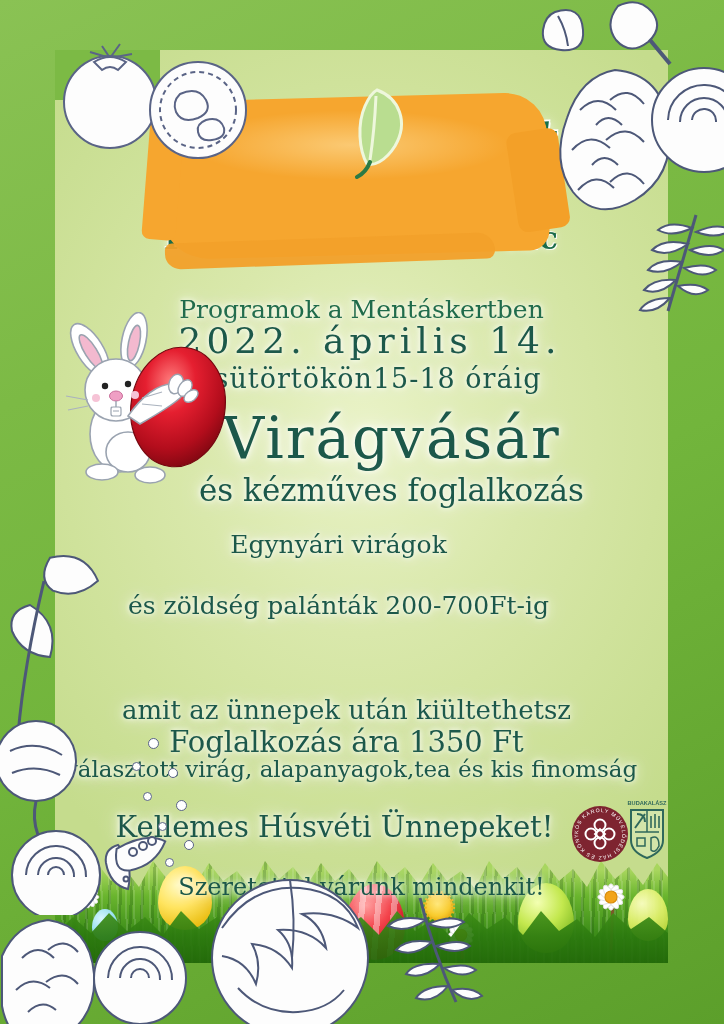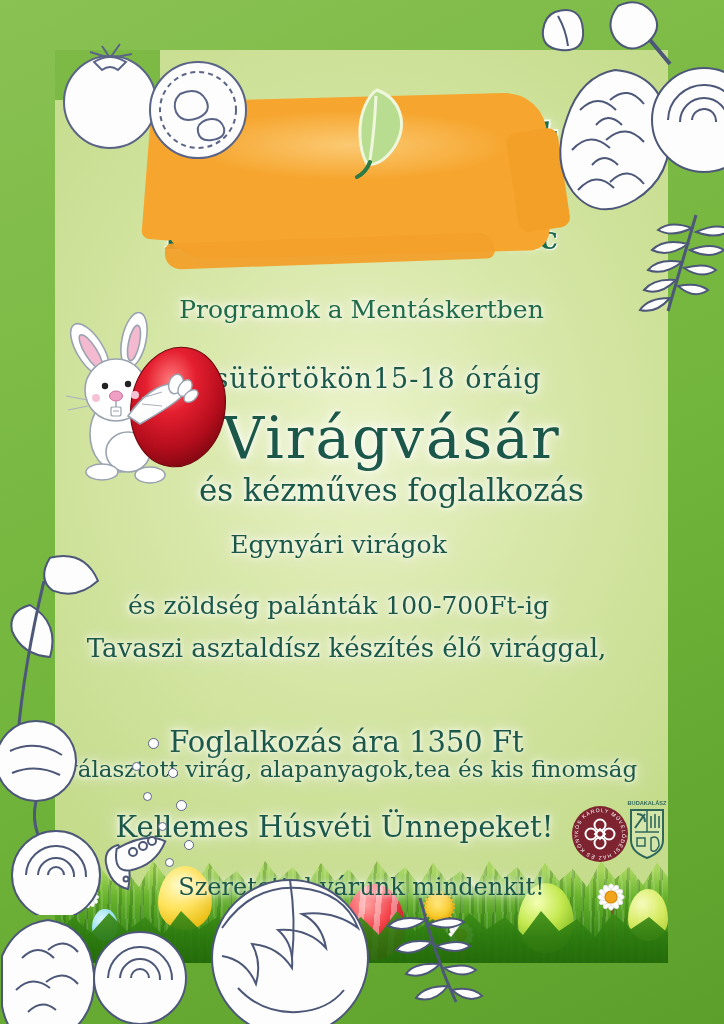--- a/index.html
+++ b/index.html
@@ -82,28 +82,29 @@
   <svg class="deco" style="left:325px;top:84px;z-index:3;" width="95" height="95" viewBox="0 0 95 95">
     <path d="M52,6 C74,14 84,38 70,62 C60,78 48,82 42,80 C34,66 32,40 40,22 C44,13 48,8 52,6 Z" fill="#b9dd90" stroke="#eef7dc" stroke-width="3"></path>
     <path d="M51,12 C50,34 48,56 45,76" stroke="#eef7dc" stroke-width="3" fill="none"></path>
     <path d="M45,78 C42,86 38,90 32,93" stroke="#2c7a45" stroke-width="4" fill="none" stroke-linecap="round"></path>
   </svg>
 
   <div class="txt brand">Mentáskert</div>
   <div class="txt brand-sub">Kalászi Termelői Piac</div>
   <div class="txt tagline">Programok a Mentáskertben</div>
 
+  <div class="txt date">2022. április 14.</div>
   <div class="txt time">csütörtökön15-18 óráig</div>
   <div class="txt title">Virágvásár</div>
   <div class="txt subtitle">és kézműves foglalkozás</div>
 
   <div class="txt offer1"><span>Egynyári virágok</span><br>
-    <span>és zöldség palánták 100-700Ft-ig</span></div>
-  <div class="txt offer2"><span>Tavaszi asztaldísz készítés élő virággal,</span><br>
-    </div>
+    <span>és zöldség palánták 200-700Ft-ig</span></div>
+  <div class="txt offer2"><br>
+    <span>amit az ünnepek után kiültethetsz</span></div>
   <div class="txt price1">Foglalkozás ára 1350 Ft</div>
   <div class="txt price2">(választott virág, alapanyagok,tea és kis finomság</div>
   <div class="txt greeting">Kellemes Húsvéti Ünnepeket!</div>
   <div class="txt closing">Szeretettel várunk mindenkit!</div>
 
   <svg class="bunny" viewBox="0 0 180 175">
     <defs>
       <radialGradient id="eggRed" cx="38%" cy="30%" r="75%">
         <stop offset="0%" stop-color="#ff7d7d"></stop>
           <stop offset="35%" stop-color="#e51f30"></stop>

